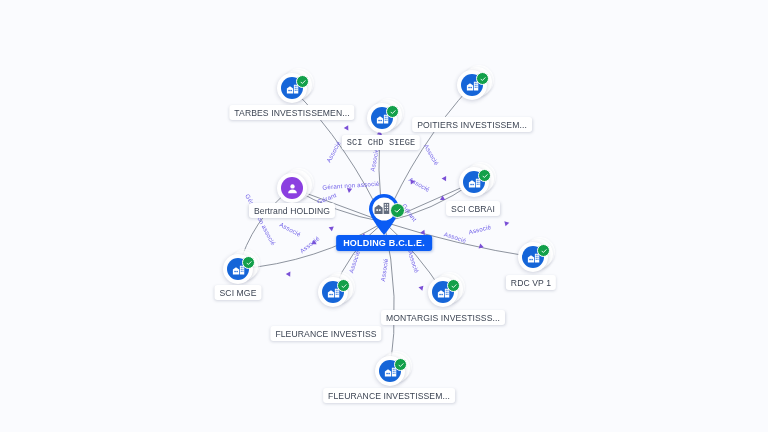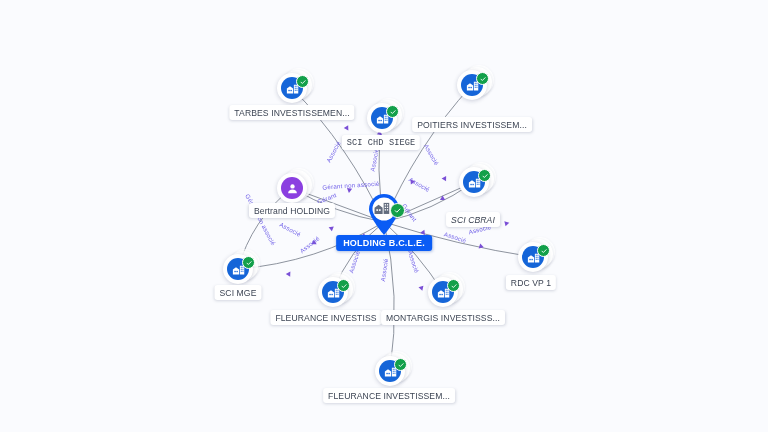--- a/index.html
+++ b/index.html
@@ -277,21 +277,21 @@
     <rect fill="#1565d8" x="15.6" y="14" width="1.6" height="1.7"></rect>
     <rect fill="#1565d8" x="18.3" y="14" width="1.6" height="1.7"></rect>
   </svg>
         </div>
         <div class="badge" style="width: 11px; height: 11px; left: 4px; top: -13px;">
           <svg width="8" height="8" viewBox="0 0 24 24">
     <path d="M6 12.5 L10 16.5 L18.5 8" fill="none" stroke="#ffffff" stroke-width="2.6" stroke-linecap="round" stroke-linejoin="round"></path>
   </svg>
         </div>
       </div>
-      <div class="node-label" style="left: 473px; top: 212px; font-style: italic;">SCI CBRAI</div>
+      <div class="node-label" style="left: 473px; top: 201px;">SCI CBRAI</div>
       <div class="node" style="left: 292px; top: 188px;">
         <div class="node-stack" style="width: 30px; height: 30px; left: -8px; top: -20px; opacity: 0.55;"></div>
         <div class="node-stack" style="width: 30px; height: 30px; left: -10.5px; top: -18px; opacity: 0.75;"></div>
         <div class="node-ring" style="width: 30px; height: 30px; left: -15px; top: -15px;"></div>
         <div class="node-circle" style="width: 22px; height: 22px; left: -11px; top: -11px; background: rgb(139, 63, 224);">
           <svg width="15" height="15" viewBox="0 0 24 24">
     <circle cx="12" cy="8.6" r="3.5" fill="#ffffff"></circle>
     <path fill="#ffffff" d="M5 19.5 C5 15.6 8.2 13.6 12 13.6 C15.8 13.6 19 15.6 19 19.5 Z"></path>
   </svg>
         </div>
@@ -339,21 +339,21 @@
     <rect fill="#1565d8" x="15.6" y="14" width="1.6" height="1.7"></rect>
     <rect fill="#1565d8" x="18.3" y="14" width="1.6" height="1.7"></rect>
   </svg>
         </div>
         <div class="badge" style="width: 11px; height: 11px; left: 4px; top: -13px;">
           <svg width="8" height="8" viewBox="0 0 24 24">
     <path d="M6 12.5 L10 16.5 L18.5 8" fill="none" stroke="#ffffff" stroke-width="2.6" stroke-linecap="round" stroke-linejoin="round"></path>
   </svg>
         </div>
       </div>
-      <div class="node-label" style="left: 326px; top: 310px;">FLEURANCE INVESTISS</div>
+      <div class="node-label" style="left: 326px; top: 326px;">FLEURANCE INVESTISS</div>
       <div class="node" style="left: 443px; top: 292px;">
         <div class="node-stack" style="width: 30px; height: 30px; left: -8px; top: -20px; opacity: 0.55;"></div>
         <div class="node-stack" style="width: 30px; height: 30px; left: -10.5px; top: -18px; opacity: 0.75;"></div>
         <div class="node-ring" style="width: 30px; height: 30px; left: -15px; top: -15px;"></div>
         <div class="node-circle" style="width: 22px; height: 22px; left: -11px; top: -11px; background: rgb(21, 101, 216);">
           <svg width="15" height="15" viewBox="0 0 24 24">
     <path fill="#ffffff" d="M3 20 L3 12 L8 8.2 L13 12 L13 20 Z"></path>
     <rect fill="#1565d8" x="5.4" y="14.2" width="2.2" height="2.1"></rect>
     <rect fill="#1565d8" x="8.7" y="14.2" width="2.2" height="2.1"></rect>
     <rect fill="#ffffff" x="14.2" y="6" width="7" height="14"></rect>

